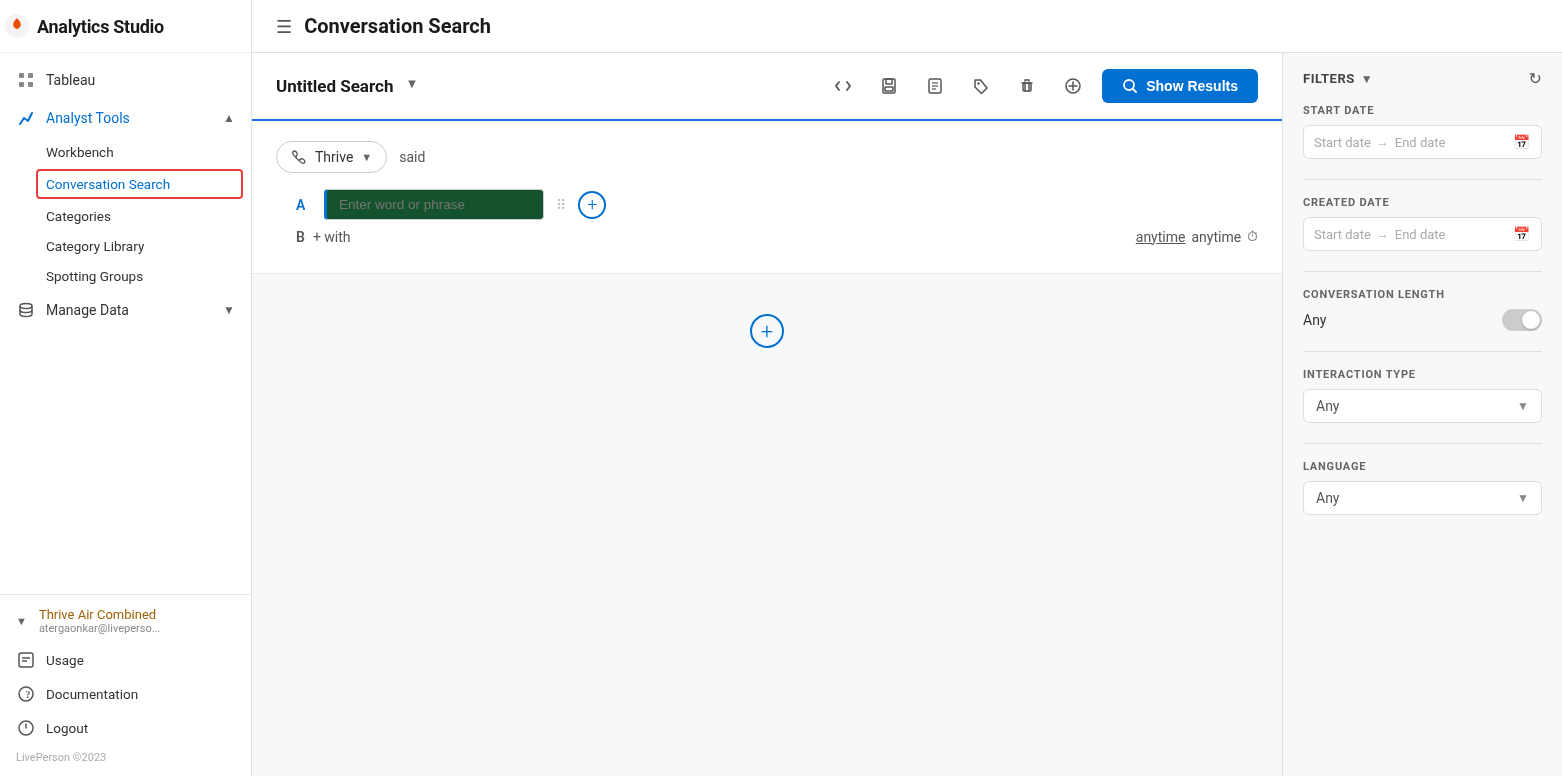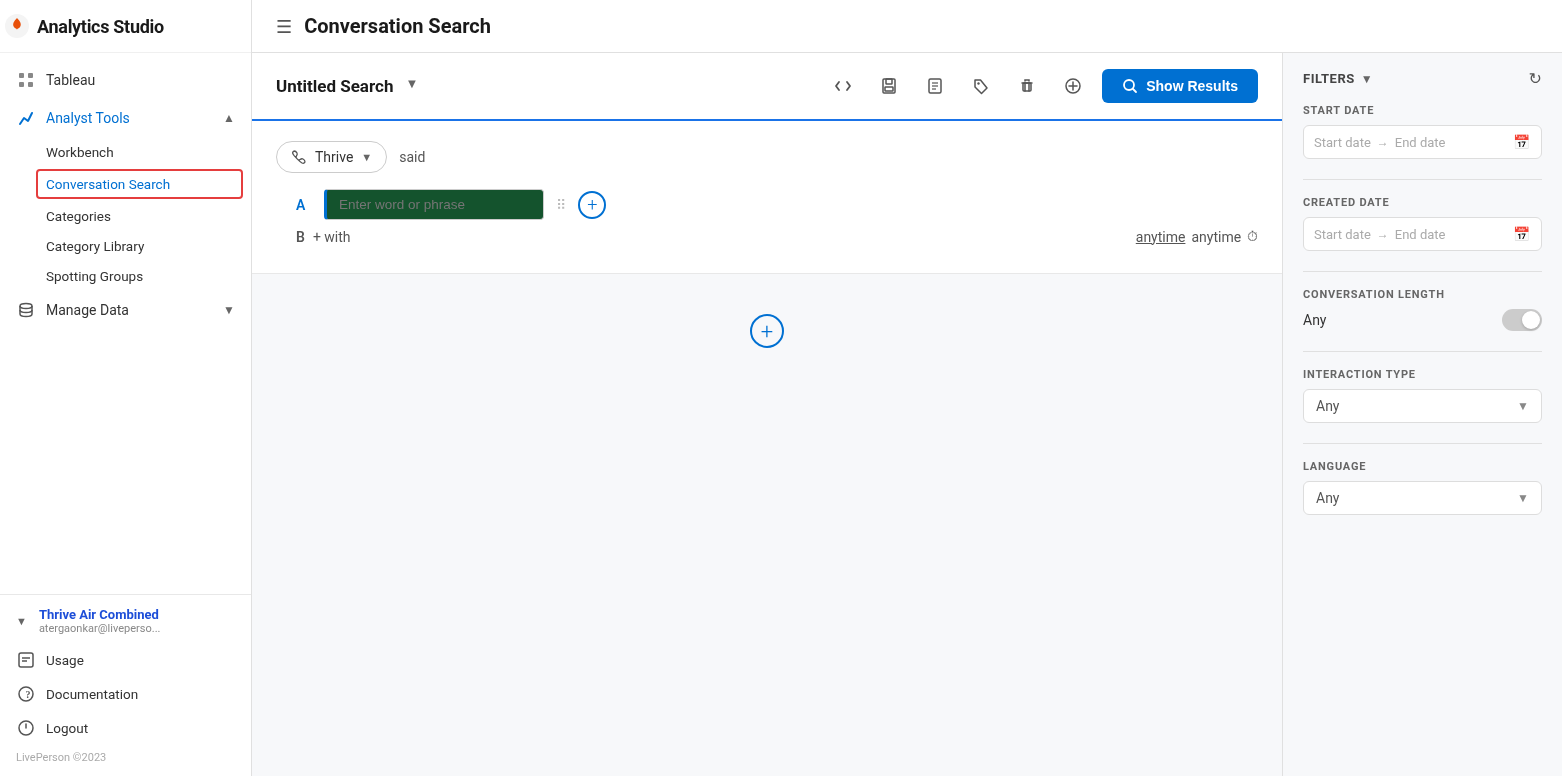--- a/index.html
+++ b/index.html
@@ -77,21 +77,21 @@
     }
     .account-row {
       display: flex;
       align-items: center;
       gap: 8px;
       margin-bottom: 8px;
       cursor: pointer;
     }
     .account-chevron { font-size: 11px; color: #666; margin-right: 4px; }
     .account-info { flex: 1; }
-    .account-name { font-size: 13px; font-weight: 700; color: #1d4ed8; }
+    .account-name { font-size: 13px; font-weight: 400; color: #a16207; }
     .account-email { font-size: 11px; color: #888; white-space: nowrap; overflow: hidden; text-overflow: ellipsis; max-width: 160px; }
 
     .footer-nav-item {
       display: flex;
       align-items: center;
       gap: 10px;
       padding: 7px 0;
       cursor: pointer;
       font-size: 13.5px;
       color: #333;

